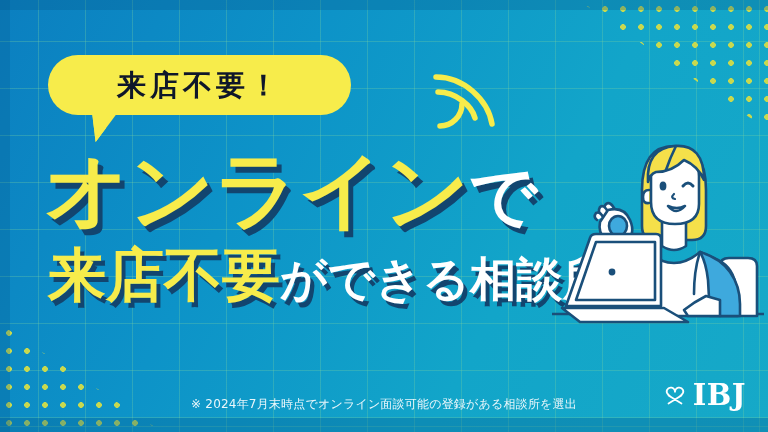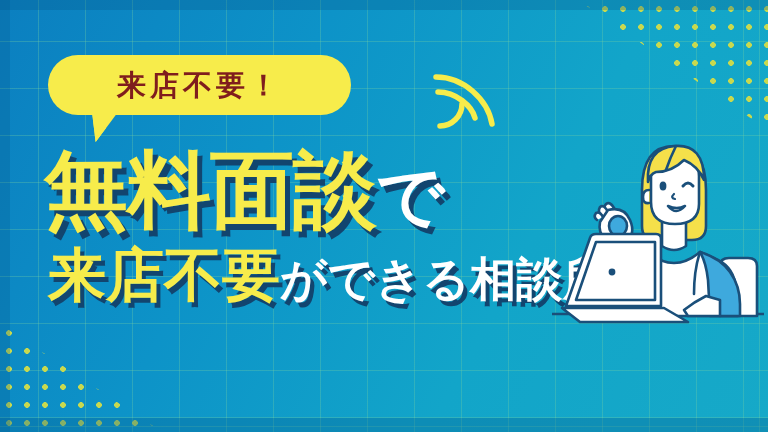--- a/index.html
+++ b/index.html
@@ -78,21 +78,21 @@
     position: absolute;
     left: 92px; top: 112px;
     width: 0; height: 0;
     border-left: 14px solid #f7ec4b;
     border-right: 12px solid transparent;
     border-top: 30px solid #f7ec4b;
     border-bottom: 0 solid transparent;
     clip-path: polygon(0% 0%, 100% 0%, 14% 100%);
   }
   .bubble-text {
-    color: #7f1d1d;
+    color: #0f172a;
     font-size: 29px;
     font-weight: 700;
     letter-spacing: 4px;
     line-height: 1;
     white-space: nowrap;
     font-family: "DejaVu Sans", "Liberation Sans", sans-serif;
   }
 
   
   .wifi {
@@ -187,21 +187,21 @@
   <svg class="wifi" viewBox="0 0 72 66">
     <g fill="none" stroke="#f7ec4b" stroke-width="5.5" stroke-linecap="round">
       <path d="M8 58 C 20 58, 30 48, 30 36"></path>
       <path d="M6 38 C 24 38, 40 52, 43 64" transform="translate(0,-14) rotate(0)"></path>
       <path d="M4 17 C 32 17, 56 40, 60 64" transform="translate(0,-8)"></path>
     </g>
   </svg>
 
   <div class="headline">
     <div class="line line1">
-      <span class="t-yellow">無料面談</span><span class="t-white sm">で</span>
+      <span class="t-yellow">オンライン</span><span class="t-white sm">で</span>
     </div>
     <div class="line line2">
       <span class="t-yellow">来店不要</span><span class="t-white sm">ができる相談所</span>
     </div>
   </div>
 
   <svg class="illus" viewBox="0 0 212 218">
     <g stroke="#1a4f7a" stroke-width="2.6" stroke-linejoin="round" stroke-linecap="round">
 
       <line x1="0" y1="186" x2="212" y2="186" fill="none"></line>
@@ -249,15 +249,24 @@
 
       <path d="M24 172 L44 114 L103 114 L103 172 Z" fill="#ffffff"></path>
 
       <circle cx="60" cy="144" r="3.4" fill="#1a4f7a" stroke="none"></circle>
 
       <path d="M10 180 L112 180 L136 194 L28 194 Z" fill="#ffffff"></path>
 
     </g>
   </svg>
 
-
+  <div class="footnote">※ 2024年7月末時点でオンライン面談可能の登録がある相談所を選出</div>
+
+  <div class="logo">
+    <svg class="logo-mark" viewBox="0 0 26 26">
+      <path d="M13 9.5 C 13 4, 7 3, 5 7 C 3.2 10.6, 8 13.6, 13 16.5
+               C 18 13.6, 22.8 10.6, 21 7 C 19 3, 13 4, 13 9.5 Z
+               M 6.5 20.5 L 19.5 12.5 M 19.5 20.5 L 6.5 12.5" fill="none" stroke="#ffffff" stroke-width="1.7" stroke-linecap="round"></path>
+    </svg>
+    <span class="logo-text">IBJ</span>
+  </div>
 
 </div>
 
 </body></html>

